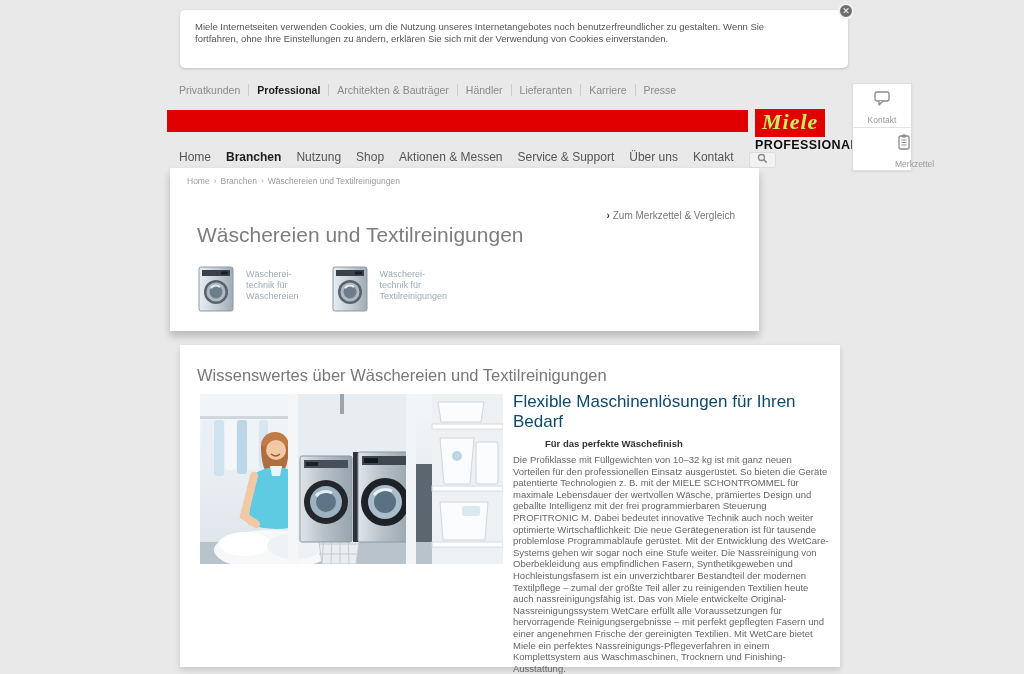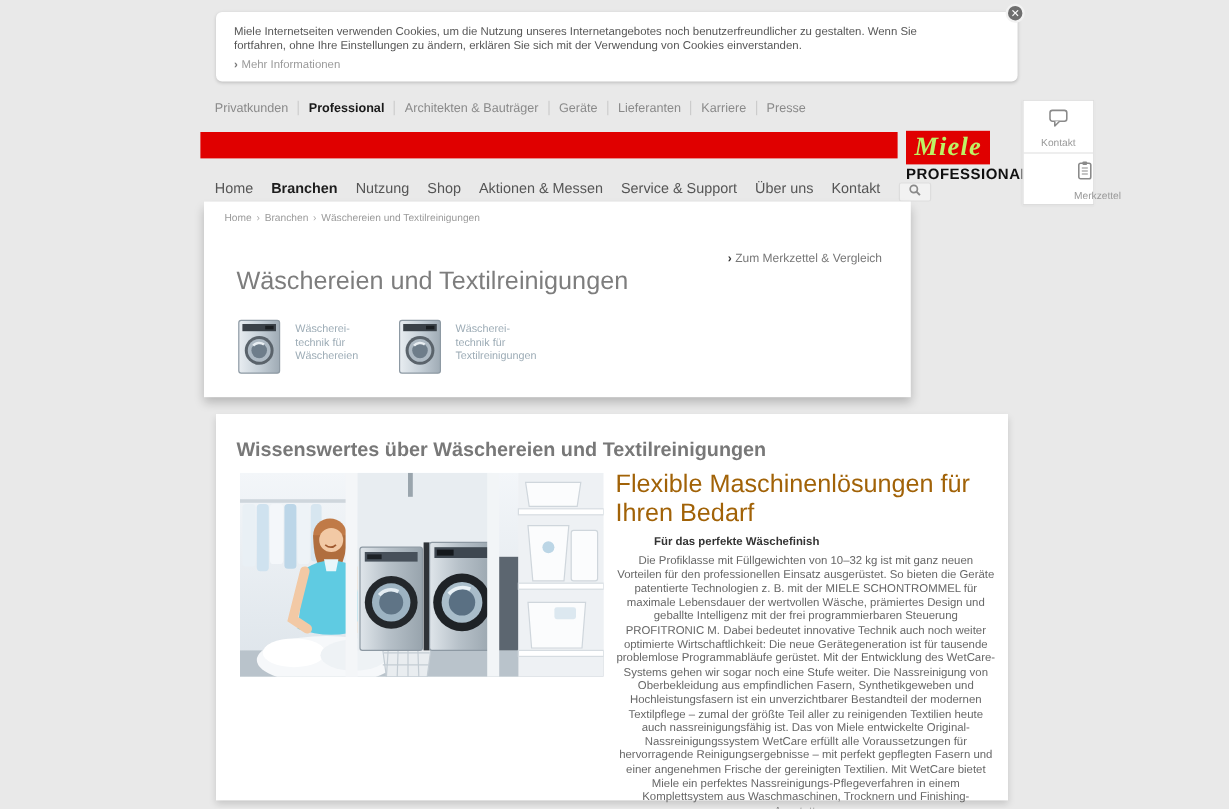--- a/index.html
+++ b/index.html
@@ -59,43 +59,42 @@
   .merk-link { position:absolute; right:24px; top:42px; font-size:10px; color:#777; cursor:pointer;text-align:center; }
   .merk-link .arrow { color:#333; font-weight:bold; margin-right:3px; }
 
   .page-title { position:absolute; left:27px; top:55px; font-size:21px; font-weight:300; color:#7d7d7d; }
 
   .tiles { position:absolute; left:27px; top:97px; display:flex; }
   .tile { display:flex; align-items:flex-start; margin-right:32px; cursor:pointer; }
   .tile-img { width:38px; height:48px; }
   .tile-label { margin-left:11px; margin-top:4px; font-size:9px; line-height:11px; color:#9dacb6; white-space:pre-line; }
 
-  .section-title { position:absolute; left:17px; top:21px; font-size:16.5px; font-weight:700; color:#787878; }
+  .section-title { position:absolute; left:17px; top:21px; font-size:16.5px; font-weight:400; color:#787878; }
   .photo { position:absolute; left:20px; top:49px; width:303px; height:170px; }
 
   .article { position:absolute; left:333px; top:47px; width:317px; }
-  .article h3 { font-size:21px; font-weight:400; color:#a16207; }
+  .article h3 { font-size:17px; font-weight:400; color:#0c4a6e; }
   .article .subhead { font-size:9.5px; font-weight:bold; color:#333; margin-top:6px;margin-left:32px; }
-  .article .bodytext { font-size:9.5px; line-height:11.6px; color:#666; margin-top:5px;text-align:center; }
+  .article .bodytext { font-size:9.5px; line-height:11.6px; color:#666; margin-top:5px; }
   .article .more { margin-top:8px; font-size:9px; color:#777; cursor:pointer; }
   .article .more .arrow { color:#222; font-weight:bold; margin-right:3px; }
 </style>
 </head>
 <body>
 
 <div class="stage">
 
   <div class="cookie-banner">
     <div class="cookie-text">Miele Internetseiten verwenden Cookies, um die Nutzung unseres Internetangebotes noch benutzerfreundlicher zu gestalten. Wenn Sie fortfahren, ohne Ihre Einstellungen zu ändern, erklären Sie sich mit der Verwendung von Cookies einverstanden.</div>
-    <div class="cookie-more"><span class="arrow">›</span><span>Mehr Informationen</span></div>
     <div class="cookie-close">✕</div>
   </div>
 
   <div class="meta-nav">
-    <span class="item">Privatkunden</span><span class="item active">Professional</span><span class="item">Architekten &amp; Bauträger</span><span class="item">Geräte</span><span class="item">Lieferanten</span><span class="item">Karriere</span><span class="item">Presse</span>
+    <span class="item">Privatkunden</span><span class="item active">Professional</span><span class="item">Architekten &amp; Bauträger</span><span class="item">Händler</span><span class="item">Lieferanten</span><span class="item">Karriere</span><span class="item">Presse</span>
   </div>
 
   <div class="red-bar" style="background:#e00000"></div>
   <div class="logo">
     <span class="logo-box" style="background:#e00000">Miele</span>
     <div class="logo-sub">PROFESSIONAL</div>
   </div>
 
   <div class="quick-panel">
     <div class="quick-cell">

